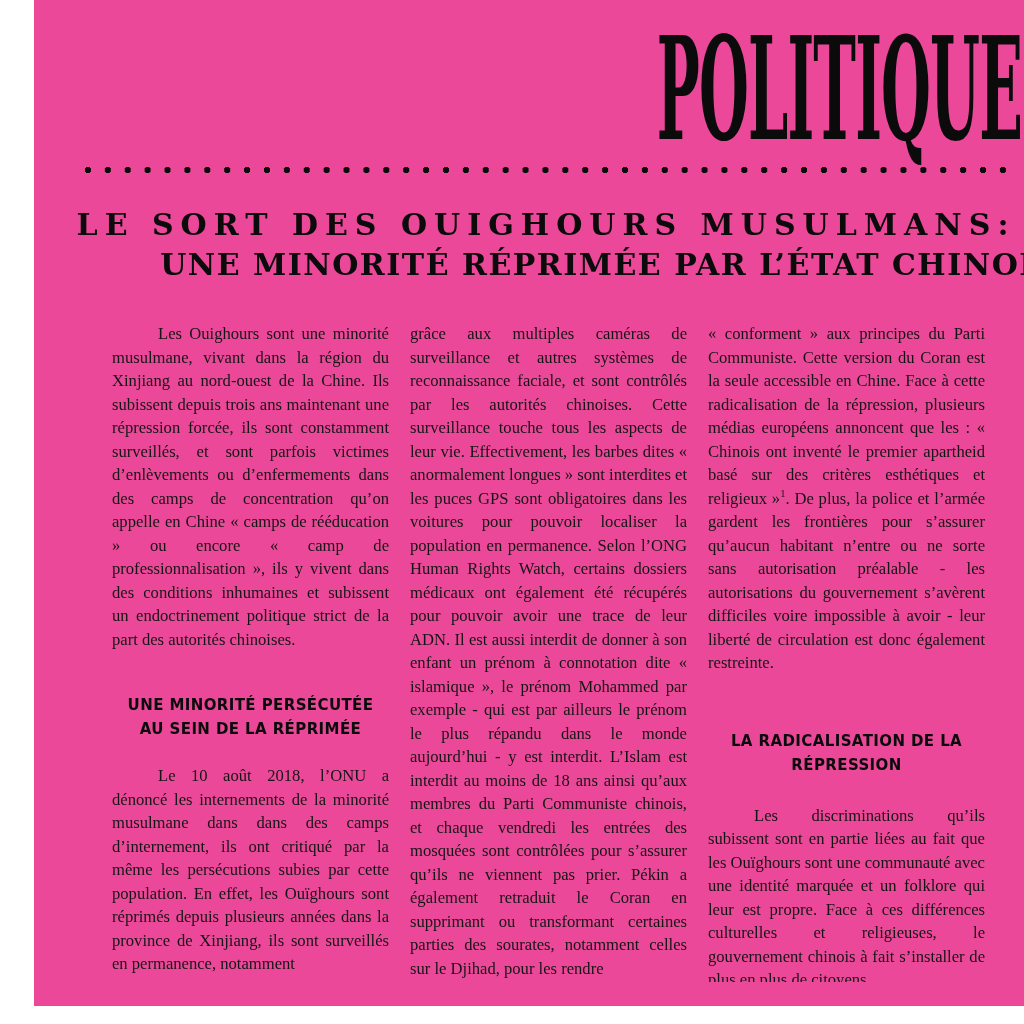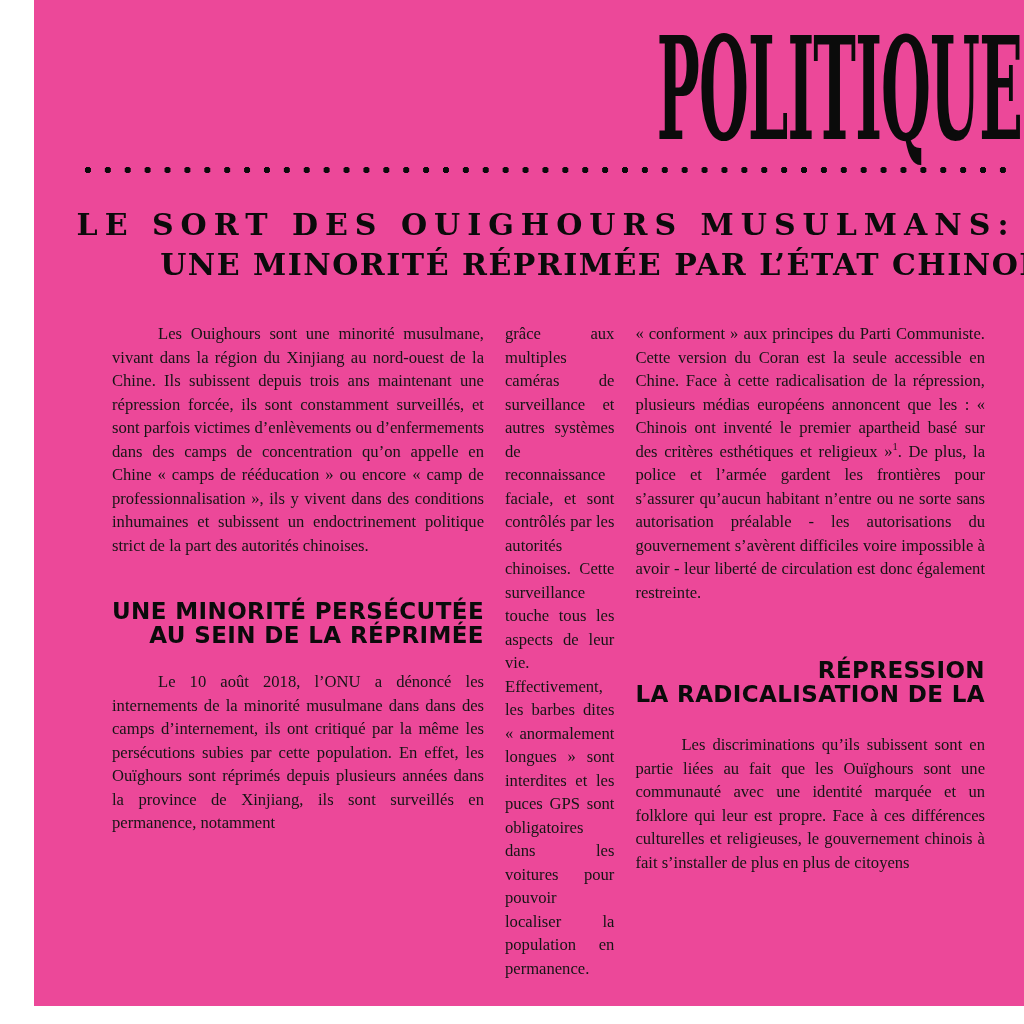--- a/index.html
+++ b/index.html
@@ -95,25 +95,25 @@
   }
   .col p {
     margin: 0;
   }
   .indent {
     text-indent: 46px;
   }
   .section-heading {
     font-family: "DejaVu Sans", "Liberation Sans", sans-serif;
     font-weight: 700;
-    font-size: 23px;
+    font-size: 15px;
     line-height: 24px;
     letter-spacing: 0.4px;
     color: #0b0b0b;
-    text-align: right;
+    text-align: center;
   }
   .heading-line { display: block; white-space: nowrap; }
   .col1-heading { margin-top: 42px; margin-bottom: 23px; }
   .col3-heading { margin-top: 54px; margin-bottom: 27px; }
   .quote-italic { }
   sup.footnote {
     font-size: 10.5px;
     line-height: 0;
     vertical-align: super;
   }
@@ -143,20 +143,20 @@
       <p class="indent">Le 10 août 2018, l’ONU a dénoncé les internements de la minorité musulmane dans  dans des camps d’internement, ils ont critiqué  par la même les persécutions subies par cette population. En effet, les Ouïghours sont réprimés depuis plusieurs années dans la province de Xinjiang, ils sont surveillés en permanence, notamment</p>
     </div>
 
     <div class="col">
       <p>grâce aux multiples caméras de surveillance et autres systèmes de reconnaissance faciale, et sont contrôlés par les autorités chinoises. Cette surveillance touche tous les aspects de leur vie. Effectivement, les barbes dites « anormalement longues » sont interdites et les puces GPS sont obligatoires dans les voitures pour pouvoir localiser la population en permanence. Selon l’ONG Human Rights Watch, certains dossiers médicaux ont également été récupérés pour pouvoir avoir une trace de leur ADN. Il est aussi interdit de donner à son enfant un prénom à connotation dite « islamique », le prénom Mohammed par exemple - qui est par ailleurs le prénom le plus répandu dans le monde aujourd’hui -  y est interdit. L’Islam est interdit au moins de 18 ans ainsi qu’aux membres du Parti Communiste chinois, et chaque vendredi les entrées des mosquées sont contrôlées pour s’assurer qu’ils ne viennent pas prier. Pékin a également retraduit le Coran en supprimant ou transformant certaines parties des sourates, notamment celles sur le Djihad, pour les rendre</p>
     </div>
 
     <div class="col">
       <p><span>« conforment » aux principes du Parti Communiste. Cette version du Coran est la seule accessible en Chine. Face à cette radicalisation de la répression, plusieurs médias européens annoncent que les : </span><span class="quote-italic">« Chinois ont inventé le premier apartheid basé sur des critères esthétiques et religieux »</span><sup class="footnote">1</sup><span>. De plus, la police et l’armée gardent les frontières pour s’assurer qu’aucun habitant n’entre ou ne sorte sans autorisation préalable - les autorisations du gouvernement s’avèrent difficiles voire impossible à avoir -  leur liberté de circulation est donc également restreinte.</span></p>
       <div class="section-heading col3-heading">
+        <span class="heading-line">LA RADICALISATION DE LA</span>
         <span class="heading-line">RÉPRESSION</span>
-        <span class="heading-line">LA RADICALISATION DE LA</span>
       </div>
       <p class="indent">Les discriminations qu’ils subissent sont en partie liées au fait que les Ouïghours sont une communauté avec une identité marquée et un folklore qui leur est propre. Face à ces différences culturelles et religieuses, le gouvernement chinois à fait s’installer de plus en plus de citoyens</p>
     </div>
 
   </div>
 </div>
 
 </body></html>

